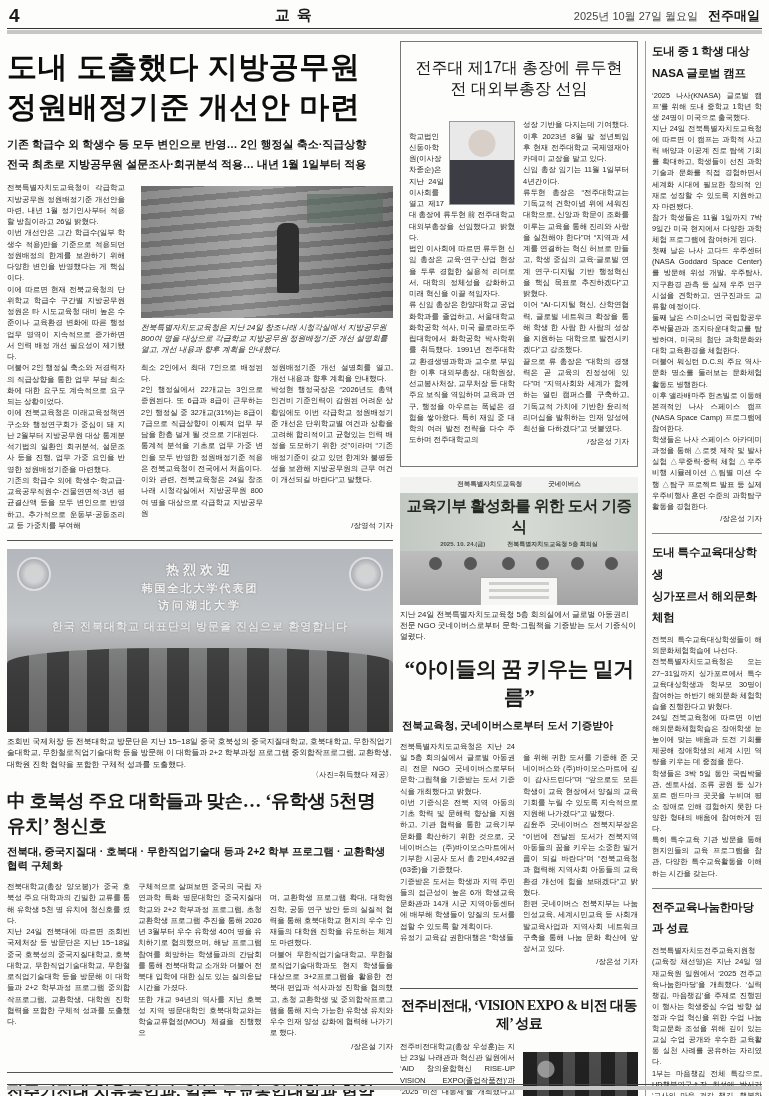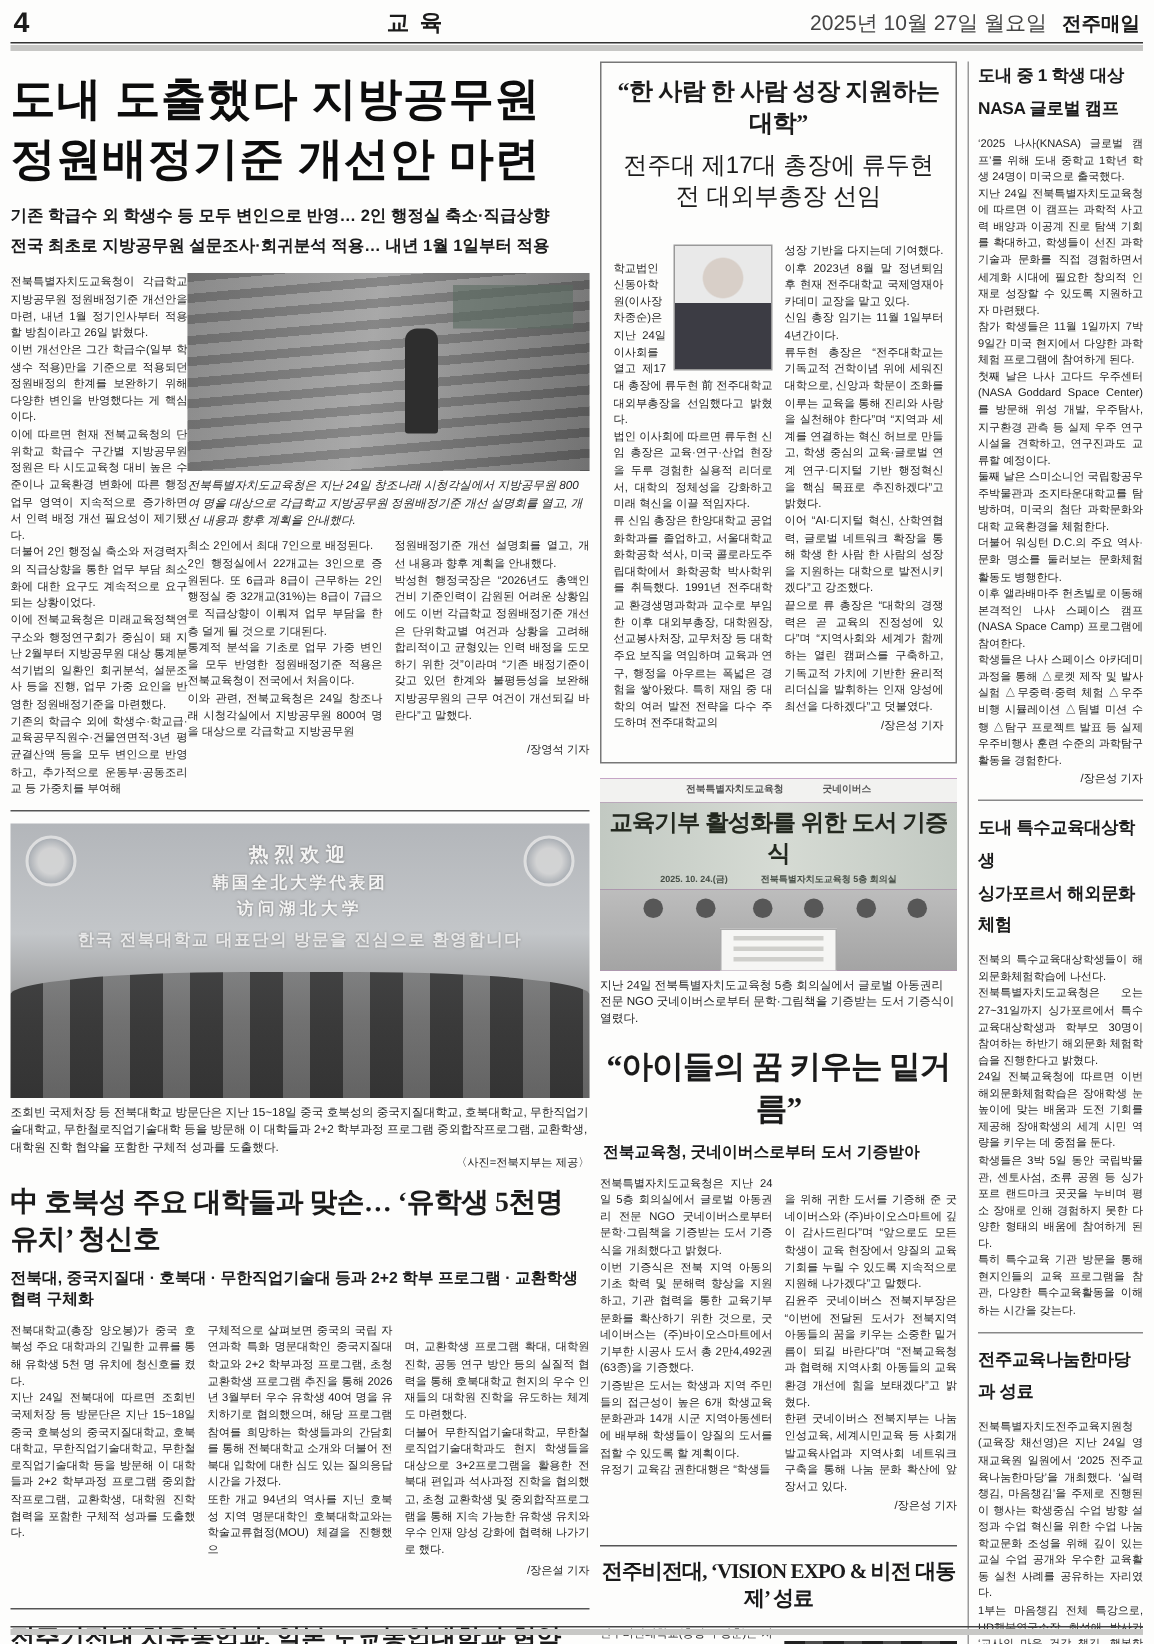--- a/index.html
+++ b/index.html
@@ -5,21 +5,21 @@
   * { margin:0; padding:0; box-sizing:border-box; }
   html,body { width:769px; height:1096px; background:#fdfdfc; }
   body { font-family:"Liberation Sans",sans-serif; color:#1b1b1b; position:relative; overflow:hidden; }
   .page { position:absolute; inset:0; padding:3px 7px 0 7px; }
 
   
   .masthead { display:flex; align-items:flex-end; justify-content:space-between; height:22px; padding:0 2px; }
   .m-page { font-size:19px; font-weight:bold; line-height:1; }
   .m-section { font-size:15px; font-weight:bold; letter-spacing:7px; }
   .m-right { display:flex; align-items:baseline; gap:10px; }
-  .m-date { font-size:14px; color:#444; }
+  .m-date { font-size:11px; color:#444; }
   .m-paper { font-size:13px; font-weight:bold; }
   .head-rule { margin-top:3px; border-top:1px solid #333; }
   .head-rule2 { height:4px; background:#c7c7c5; margin:1px 0 7px 0; }
 
   
   .content { display:flex; gap:7px; align-items:flex-start; }
   .zone-left { width:386px; }
   .zone-mid { width:238px; }
   .zone-right { width:117px; border-left:1px solid #9a9a9a; padding-left:6px; }
 
@@ -27,21 +27,21 @@
   .cols { display:flex; gap:8px; }
   .col { flex:1; font-size:7.5px; line-height:1.5; text-align:justify; white-space:pre-line; }
   .byline { text-align:right; font-size:7.5px; margin-top:2px; }
   .hrule { border-top:1px solid #555; margin:9px 0 8px 0; }
   .caption { font-size:7.8px; line-height:1.45; font-weight:500; color:#222; white-space:pre-line; }
   .photo { position:relative; overflow:hidden; background:#701a75; }
 
   
   .a-head { font-size:30px; font-weight:900; letter-spacing:0.5px; line-height:1.33; margin:6px 0 8px 0; color:#0d0d0d; }
   .a-sub { font-size:11px; font-weight:bold; line-height:1.8; color:#1a1a1a; margin-bottom:8px; }
-  .a-body { display:flex; gap:0; }
+  .a-body { display:flex; gap:16px;align-items:flex-end; }
   .a-c1 { width:118px; flex:none; }
   .a-rightwrap { flex:1; }
   .photo-aud { height:132px; background:
       repeating-linear-gradient(175deg, rgba(40,40,40,.35) 0 6px, rgba(120,120,120,.25) 6px 14px),
       linear-gradient(100deg,#8f8f8f 0%,#b9b9b9 45%,#6f6f6f 100%); }
   .photo-aud .spk { position:absolute; left:54%; top:28%; width:22px; height:70px; background:#2e2e2e; border-radius:8px 8px 2px 2px; }
   .photo-aud .scrn { position:absolute; right:4%; top:6%; width:30%; height:22%; background:#5a6a60; opacity:.6; }
   .a-cap { margin:4px 0 6px 0;font-style:italic; }
   .a-cols2 { display:flex; gap:8px; margin-top:2px; }
 
@@ -173,21 +173,21 @@
           <div class="china-banner">
             <div class="cb1">热烈欢迎</div>
             <div class="cb2">韩国全北大学代表团</div>
             <div class="cb3">访问湖北大学</div>
             <div class="cb4">한국 전북대학교 대표단의 방문을 진심으로 환영합니다</div>
           </div>
           <div class="china-people"></div>
         </div>
         <figcaption class="figb-capwrap">
           <div class="caption">조회빈 국제처장 등 전북대학교 방문단은 지난 15~18일 중국 호북성의 중국지질대학교, 호북대학교, 무한직업기술대학교, 무한철로직업기술대학 등을 방문해 이 대학들과 2+2 학부과정 프로그램 중외합작프로그램, 교환학생, 대학원 진학 협약을 포함한 구체적 성과를 도출했다.</div>
-          <div class="credit">〈사진=전북지부는 제공〉</div>
+          <div class="credit">〈사진=취득했다 제공〉</div>
         </figcaption>
       </figure>
 
       <article style="margin-top:8px;">
         <h2 class="b2-head">中 호북성 주요 대학들과 맞손… ‘유학생 5천명 유치’ 청신호</h2>
         <div class="b2-sub">전북대, 중국지질대 · 호북대 · 무한직업기술대 등과 2+2 학부 프로그램 · 교환학생 협력 구체화</div>
         <div class="cols">
           <div class="col"> 전북대학교(총장 양오봉)가 중국 호북성 주요 대학과의 긴밀한 교류를 통해 유학생 5천 명 유치에 청신호를 켰다.
  지난 24일 전북대에 따르면 조회빈 국제처장 등 방문단은 지난 15~18일 중국 호북성의 중국지질대학교, 호북대학교, 무한직업기술대학교, 무한철로직업기술대학 등을 방문해 이 대학들과 2+2 학부과정 프로그램 중외합작프로그램, 교환학생, 대학원 진학 협력을 포함한 구체적 성과를 도출했다.</div>
           <div class="col"> 구체적으로 살펴보면 중국의 국립 자연과학 특화 명문대학인 중국지질대학교와 2+2 학부과정 프로그램, 초청교환학생 프로그램 추진을 통해 2026년 3월부터 우수 유학생 40여 명을 유치하기로 협의했으며, 해당 프로그램 참여를 희망하는 학생들과의 간담회를 통해 전북대학교 소개와 더불어 전북대 입학에 대한 심도 있는 질의응답 시간을 가졌다.
@@ -204,21 +204,20 @@
 
       <article>
         <h2 class="c-head">전주기전대 치유농업과, 일본 도쿄농업대학과 협약</h2>
 
       </article>
     </section>
 
     <section class="zone-mid">
 
       <article class="d-box">
-        <h2 class="d-head">“한 사람 한 사람 성장 지원하는 대학”</h2>
         <div class="d-sub">전주대 제17대 총장에 류두현 전 대외부총장 선임</div>
         <div class="cols">
           <div class="col">
             <span class="portrait"></span>
             <span> 학교법인 신동아학원(이사장 차종순)은 지난 24일 이사회를 열고 제17대 총장에 류두현 前 전주대학교 대외부총장을 선임했다고 밝혔다.
  법인 이사회에 따르면 류두현 신임 총장은 교육·연구·산업 현장을 두루 경험한 실용적 리더로서, 대학의 정체성을 강화하고 미래 혁신을 이끌 적임자다.
  류 신임 총장은 한양대학교 공업화학과를 졸업하고, 서울대학교 화학공학 석사, 미국 콜로라도주립대학에서 화학공학 박사학위를 취득했다. 1991년 전주대학교 환경생명과학과 교수로 부임한 이후 대외부총장, 대학원장, 선교봉사처장, 교무처장 등 대학 주요 보직을 역임하며 교육과 연구, 행정을 아우르는 폭넓은 경험을 쌓아왔다. 특히 재임 중 대학의 여러 발전 전략을 다수 주도하며 전주대학교의</span>
           </div>
           <div class="col">
             <span> 성장 기반을 다지는데 기여했다.

